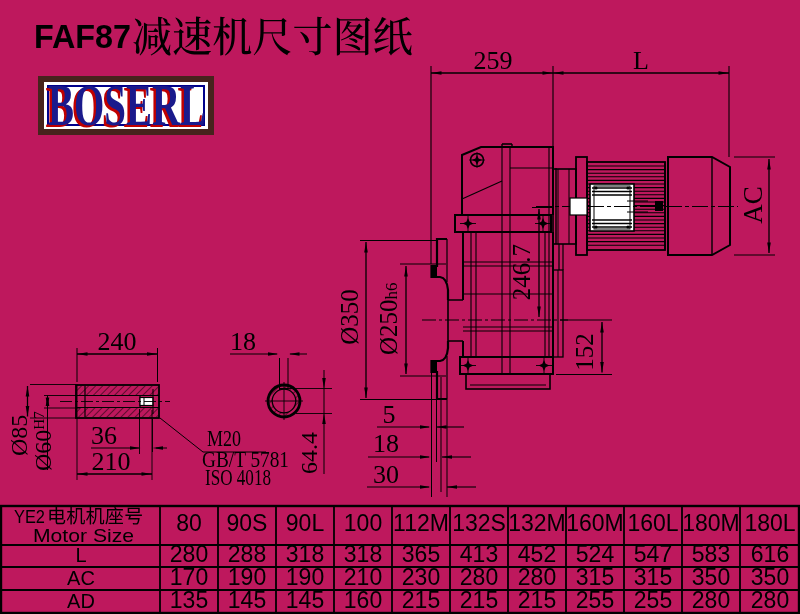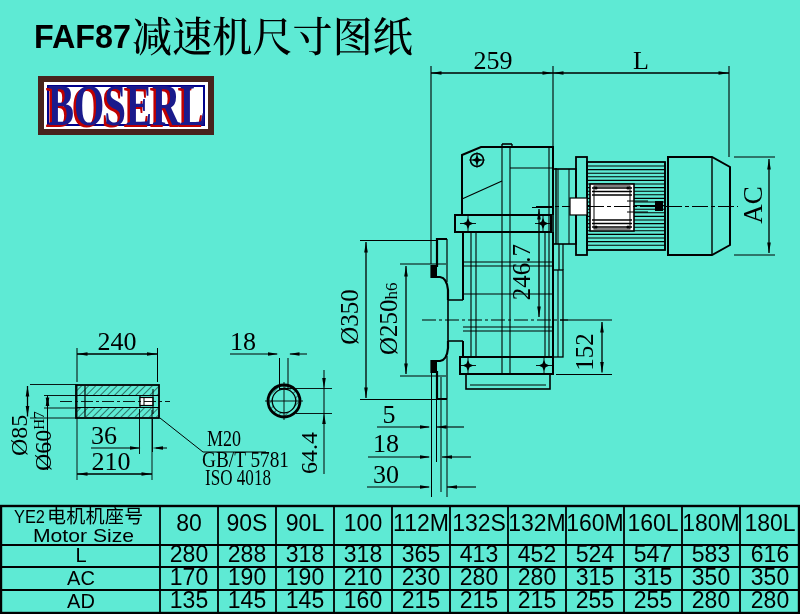--- a/index.html
+++ b/index.html
@@ -1,15 +1,15 @@
 <!DOCTYPE html>
 <html><head><meta charset="utf-8">
 <style>
 html,body{margin:0;padding:0;background:#fff;}
-#page{position:relative;width:800px;height:614px;overflow:hidden;background:#5eead4;}
+#page{position:relative;width:800px;height:614px;overflow:hidden;background:#be185d;}
 #logo{position:absolute;left:38px;top:76px;width:176px;height:59px;box-sizing:border-box;
     border:6px solid #47231d;background:#fff;}
 #logo .inner{position:absolute;left:3px;top:3px;right:3px;bottom:3px;border:2px solid #00008b;}
 svg{position:absolute;left:0;top:0;}
 </style></head>
 <body>
 <div id="page">
 <div id="logo">
       <div class="inner"></div>
     </div>

